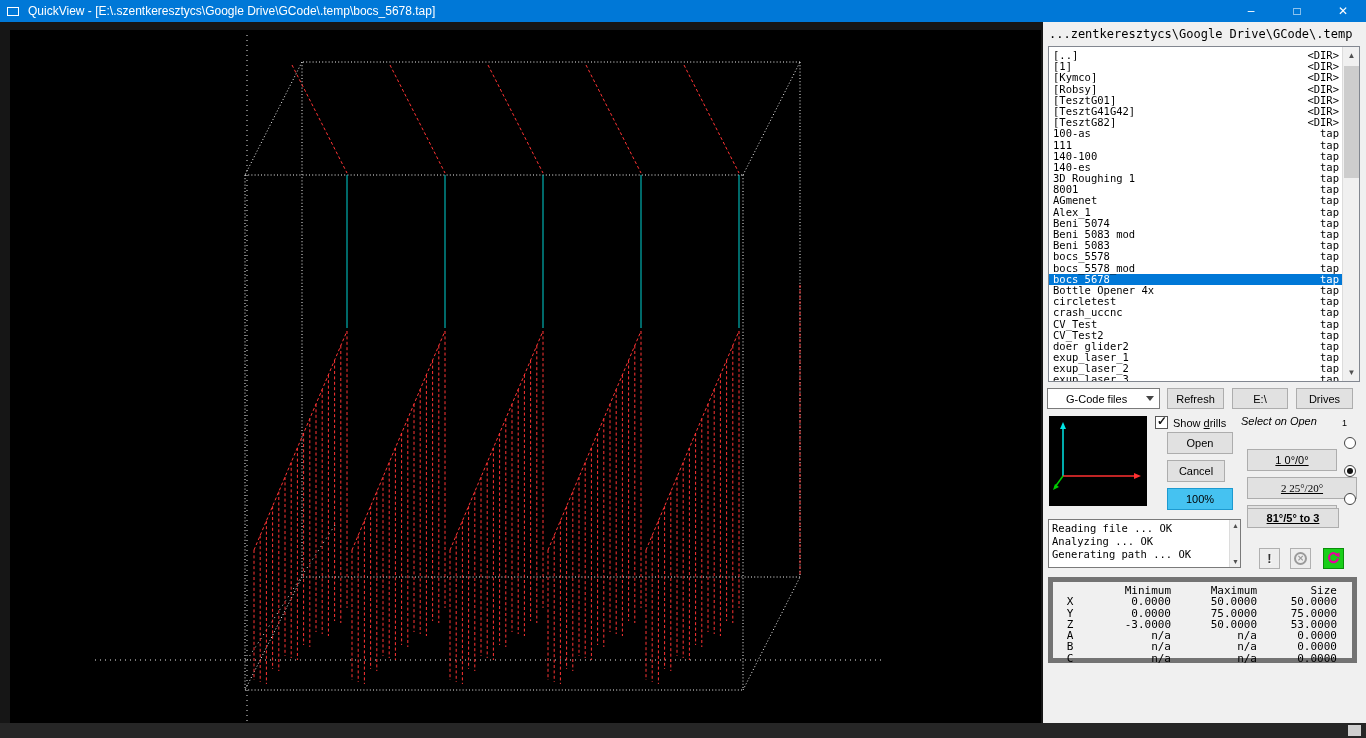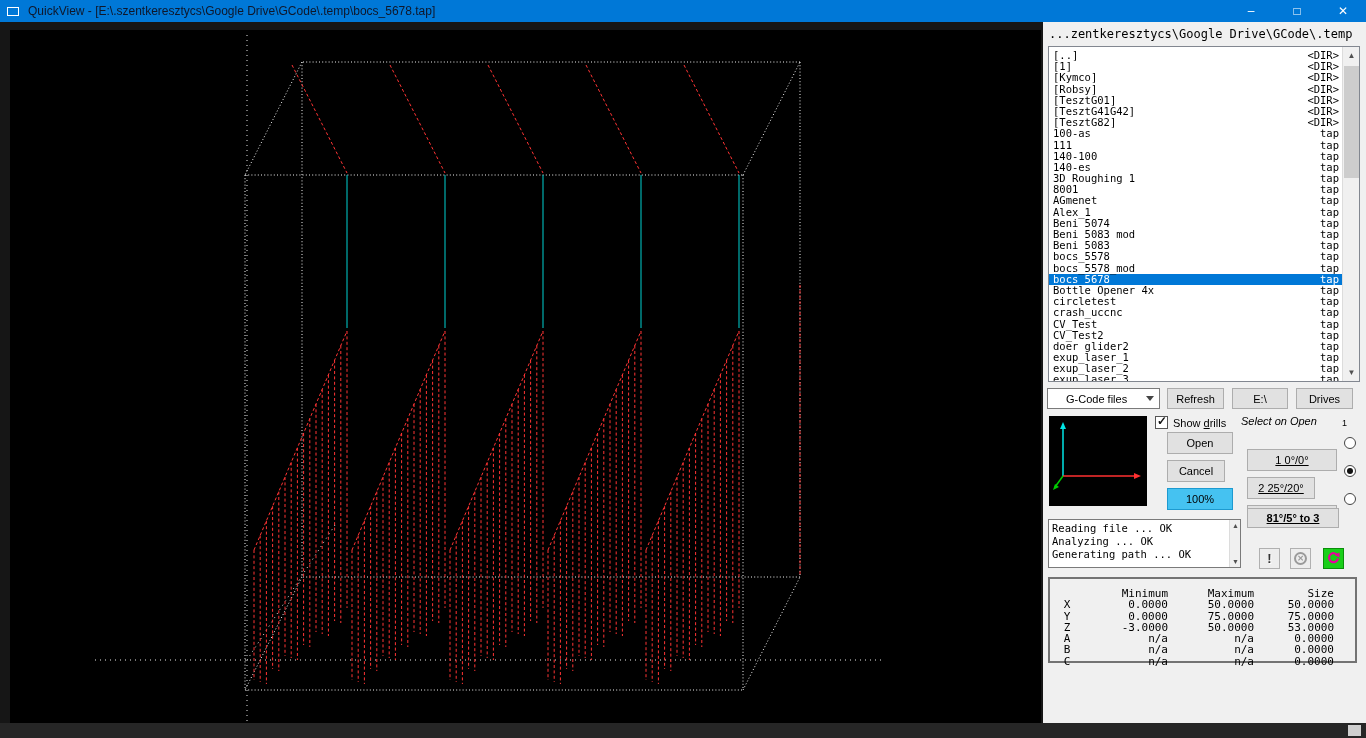--- a/index.html
+++ b/index.html
@@ -2,21 +2,21 @@
 <html><head>
 <meta charset="utf-8">
 <style>
   * { margin:0; padding:0; box-sizing:border-box; }
   body { font-family:"Liberation Sans", sans-serif; background:#141414; }
   .window { position:relative; width:1366px; height:738px; background:#161616; overflow:hidden; }
 
   
   .titlebar { position:absolute; left:0; top:0; width:1366px; height:22px; background:#0078d7; display:flex; align-items:center; }
   .app-icon { width:12px; height:9px; border:1px solid #fff; margin-left:7px; }
-  .title-text { color:#0f172a; font-size:12px; margin-left:9px; white-space:nowrap; }
+  .title-text { color:#ffffff; font-size:12px; margin-left:9px; white-space:nowrap; }
   .win-controls { position:absolute; right:0; top:0; height:22px; display:flex; }
   .win-btn { width:46px; height:22px; color:#fff; font-size:12px; display:flex; align-items:center; justify-content:center; cursor:default; }
 
   
   .viewport { position:absolute; left:10px; top:30px; width:1031px; height:693px; background:#000; }
   #view-svg { width:100%; height:100%; display:block; }
   #view-svg line { fill:none; stroke-width:1; }
   #view-svg .ax   { stroke:#e8e8e8; stroke-dasharray:1 4; }
   #view-svg .box  { stroke:#f2f2f2; stroke-dasharray:1 2.2; }
   #view-svg .drill{ stroke:#ff3434; stroke-dasharray:3 2.4; }
@@ -49,41 +49,41 @@
   .chkbox { width:13px; height:13px; background:#fff; border:1px solid #555; position:relative; margin-right:5px; }
   .chkbox .tick { position:absolute; left:1px; top:-3px; font-size:12px; font-weight:bold; color:#111; }
   .chk-label .ul { text-decoration:underline; }
   .sel-label { position:absolute; left:198px; top:393px;font-style:italic; }
   .sel-hint { position:absolute; left:299px; top:396px; font-size:9px; }
 
   #btn-open   { left:124px; top:410px; width:66px; height:22px; }
   #btn-cancel { left:124px; top:438px; width:58px; height:22px; }
   #btn-zoom   { left:124px; top:466px; width:66px; height:22px; background:#45c2f1; border:1px solid #1d9ad0; }
   #btn-ang1 { left:204px; top:410px; width:90px; height:22px; }
-  #btn-ang2 { left:204px; top:438px; width:68px; height:22px; }
+  #btn-ang2 { left:204px; top:438px; width:110px; height:22px;font-family:Liberation Serif, serif; }
   #btn-ang3 { left:204px; top:466px; width:90px; height:22px; }
 
   .radio { position:absolute; left:301px; width:12px; height:12px; border:1px solid #444; border-radius:50%; background:#fff; }
   .radio.on::after { content:""; position:absolute; left:2px; top:2px; width:6px; height:6px; border-radius:50%; background:#111; }
   #rad1 { top:415px; } #rad2 { top:443px; } #rad3 { top:471px; }
 
   .logbox { position:absolute; left:5px; top:497px; width:193px; height:49px; background:#fff; border:1px solid #7a7a7a; }
   .log-lines { position:absolute; left:3px; top:2px; right:12px; bottom:0; overflow:hidden; font-family:"DejaVu Sans Mono", monospace; font-size:10.5px; line-height:13px; white-space:nowrap; }
   .logscroll { position:absolute; right:0; top:0; width:11px; height:100%; border-left:1px solid #dcdcdc; background:#f0f0f0; }
   .logscroll .a { position:absolute; left:0; width:11px; height:11px; font-size:7px; color:#505050; display:flex; align-items:center; justify-content:center; }
   .logscroll .a.up { top:0; } .logscroll .a.dn { bottom:0; }
 
   #btn-rot { left:204px; top:469px; width:92px; height:20px;font-weight:bold; }
   .sqbtn { position:absolute; top:526px; width:21px; height:21px; background:#ededed; border:1px solid #b0b0b0; display:flex; align-items:center; justify-content:center; }
   #btn-warn { left:216px; font-weight:bold; font-size:13px; color:#333; text-shadow:1px 1px 0 #fff; }
   #btn-stopx { left:247px; }
   .xcirc { width:13px; height:13px; border:2px solid #9a9a9a; border-radius:50%; color:#9a9a9a; font-size:8px; font-weight:bold; display:flex; align-items:center; justify-content:center; }
   #btn-regen { left:280px; background:#19cf19; border:1px solid #0a8f0a; }
 
-  .stats { position:absolute; left:5px; top:555px; width:309px; height:86px; border:2px solid #737373; background:#f0f0f0; font-family:"DejaVu Sans Mono", monospace; font-size:11px; padding-top:9px; }
+  .stats { position:absolute; left:5px; top:555px; width:309px; height:86px; border:5px solid #737373; background:#f0f0f0; font-family:"DejaVu Sans Mono", monospace; font-size:11px; padding-top:3px; }
   .stats-grid { display:grid; grid-template-columns:34px 84px 86px 94px; line-height:11.3px; }
   .stats-grid .c1 { text-align:center; }
   .stats-grid .c2, .stats-grid .c3 { text-align:right; }
   .stats-grid .c4 { text-align:right; padding-right:14px; }
 
   
   .footer { position:absolute; left:0; top:723px; width:1366px; height:15px; background:#262626; }
   .grip { position:absolute; right:5px; top:2px; width:13px; height:11px; background:#cfcfcf; }
 </style>
 </head>

